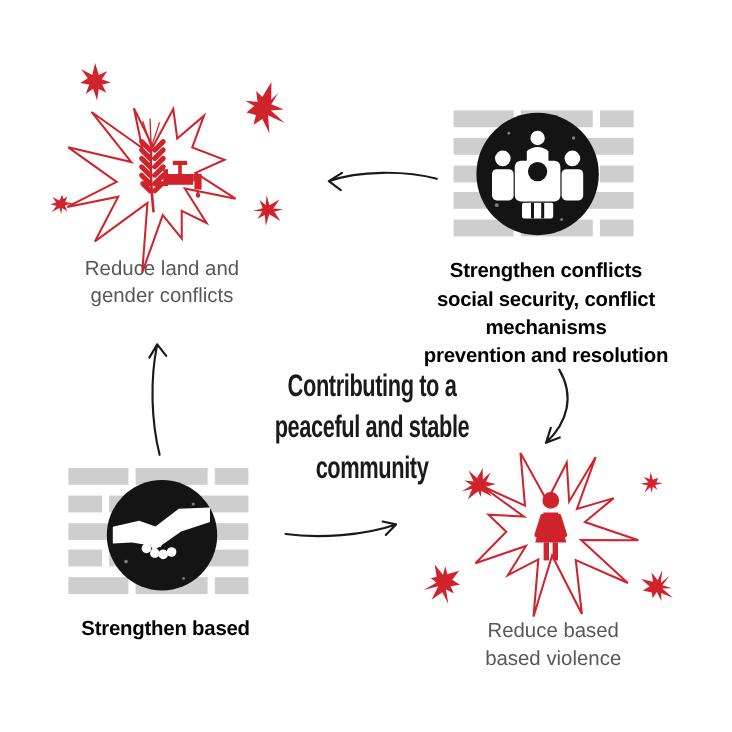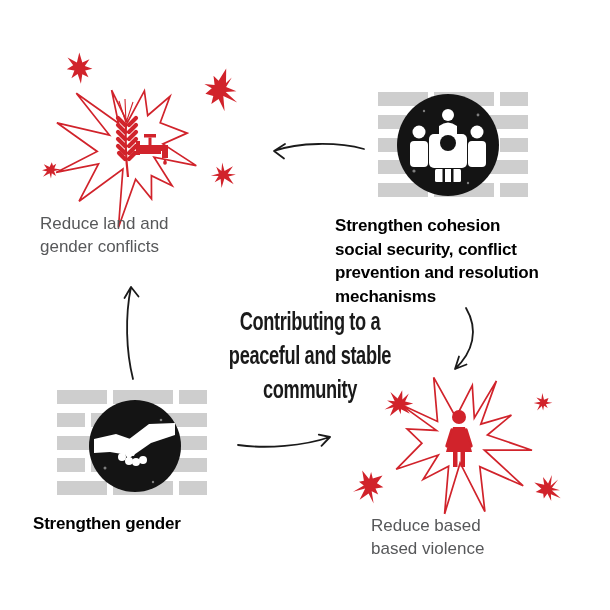--- a/index.html
+++ b/index.html
@@ -2,21 +2,21 @@
 <html style="--red: #d1232b; --ink: #1a1a1a; --gray_text: #57585a; --brick: #cecece; --icon_black: #141414;"><head>
 <meta charset="utf-8">
 <style>
   html,body{margin:0;padding:0;background:#ffffff;}
   .canvas{
     position:relative;width:610px;height:610px;background:#ffffff;overflow:hidden;
     font-family:"Liberation Sans",sans-serif;
   }
   .abs{position:absolute;}
   svg{position:absolute;overflow:visible;}
-  .label{position:absolute;}
+  .label{position:absolute;text-align:center;}
   .label div{white-space:nowrap;}
   .label.gray{color:var(--gray_text);font-size:17px;line-height:23px;font-weight:400;}
   .label.bold{color:#000;font-size:17px;line-height:23.5px;font-weight:700;letter-spacing:-0.2px;}
   .heading{
     position:absolute;text-align:center;color:var(--ink);
     font-weight:700;font-size:26px;line-height:34px;letter-spacing:-0.5px;
     transform:scaleX(0.70);transform-origin:50% 0;
   }
   .bricks{position:absolute;}
   .brick{position:absolute;background:var(--brick);}
@@ -99,24 +99,24 @@
       <circle class="white-fill" cx="54" cy="24" r="6"></circle>
       <path class="white-fill" d="M45,46 V35 Q54,28 63,35 V46 Z"></path>
       <rect class="white-fill" x="35" y="43" width="38" height="34" rx="5"></rect>
       <circle class="ink-fill" cx="54" cy="52" r="8"></circle>
       <rect class="white-fill" x="41" y="78" width="26" height="13" rx="1.5"></rect>
       <rect class="ink-fill" x="48.5" y="78" width="2.5" height="13"></rect>
       <rect class="ink-fill" x="57" y="78" width="2.5" height="13"></rect>
     </g>
   </svg>
   <div class="label bold" style="left:335px;top:214px;width:240px">
-    <div>Strengthen cohesion</div>
+    <div>Strengthen conflicts</div>
     <div>social security, conflict</div>
+    <div>mechanisms</div>
     <div>prevention and resolution</div>
-    <div>mechanisms</div>
   </div>
 
   <div class="heading" style="left:180px;top:304px;width:260px">
     <div>Contributing to a</div>
     <div>peaceful and stable</div>
     <div>community</div>
   </div>
 
   <div class="bricks" style="left:57px;top:390px;width:150px;height:104px">
       <div class="brick" style="left: 0px; top: 0px; width: 50px; height: 14px;"></div>
@@ -144,21 +144,21 @@
       <polygon class="white-fill" points="88,25 62,26 33,48 41,61 64,45 88,37"></polygon>
       <polygon class="white-fill" points="7,41 29,36 52,44 47,58 23,54 7,55"></polygon>
       <circle class="white-fill" cx="51" cy="42" r="4"></circle>
       <circle class="white-fill" cx="35" cy="59" r="4"></circle>
       <circle class="white-fill" cx="42" cy="63" r="4"></circle>
       <circle class="white-fill" cx="49" cy="64" r="4"></circle>
       <circle class="white-fill" cx="56" cy="62" r="4"></circle>
     </g>
   </svg>
   <div class="label bold" style="left:33px;top:512px;width:210px">
-    <div>Strengthen gender</div>
+    <div>Strengthen based</div>
   </div>
 
   <svg class="abs" width="180" height="180" style="left:368px;top:351px">
       <polygon points="164.0,99.2 116.3,99.0 155.2,134.8 111.8,115.7 116.9,160.6 92.1,111.9 76.6,162.9 80.6,115.2 55.2,128.4 70.3,104.0 28.2,118.3 53.9,92.2 39.1,77.9 68.5,79.4 32.8,53.6 69.5,70.4 65.7,26.4 87.9,66.5 104.3,34.4 106.3,66.9 128.4,29.9 112.8,73.1 143.4,64.1 119.4,84.0" fill="#ffffff" stroke="#d1232b" stroke-width="1.7"></polygon>
     <g>
       <circle class="red-fill" cx="91" cy="66" r="7"></circle>
       <path class="red-stroke" stroke-width="3.4" stroke-linecap="round" d="M84,79 L79,95 M98,79 L103,95"></path>
       <polygon class="red-fill" points="85,76 97,76 104,101 78,101"></polygon>
       <rect class="red-fill" x="85" y="101" width="4.5" height="15"></rect>
       <rect class="red-fill" x="92.5" y="101" width="4.5" height="15"></rect>

